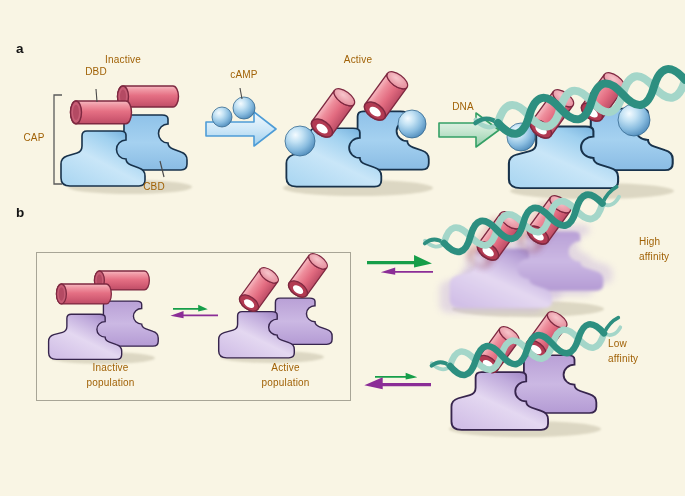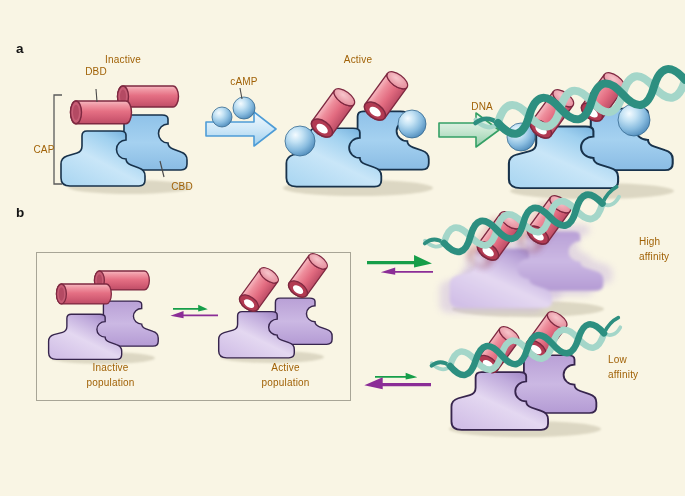--- a/index.html
+++ b/index.html
@@ -218,38 +218,38 @@
       <use href="#subunit" class="front" transform="translate(0,16)"></use>
     </g>
     <use href="#cylT" transform="translate(488,364) rotate(36) scale(0.95)"></use>
     <use href="#cylT" transform="translate(536,349) rotate(36) scale(0.95)"></use>
     <use href="#dnaHelix" transform="translate(450,366) rotate(-12) scale(0.82)"></use>
   </svg>
 
   <div class="lbl panel-letter" style="left:16px;top:41px;">a</div>
   <div class="lbl center" style="left:78px;top:52px;width:90px;">Inactive</div>
   <div class="lbl center" style="left:66px;top:64px;width:60px;">DBD</div>
-  <div class="lbl center" style="left:25px;top:130px;width:38px;margin-top:12px;">CAP</div>
-  <div class="lbl center" style="left:156px;top:179px;width:52px;">CBD</div>
-  <div class="lbl center" style="left:214px;top:74px;width:60px;">cAMP</div>
+  <div class="lbl center" style="left:15px;top:130px;width:38px;">CAP</div>
+  <div class="lbl center" style="left:128px;top:179px;width:52px;">CBD</div>
+  <div class="lbl center" style="left:214px;top:67px;width:60px;">cAMP</div>
   <div class="lbl center" style="left:313px;top:52px;width:90px;">Active</div>
-  <div class="lbl center" style="left:433px;top:99px;width:60px;text-align:right;">DNA</div>
+  <div class="lbl center" style="left:433px;top:99px;width:60px;">DNA</div>
 
   <div class="lbl panel-letter" style="left:16px;top:205px;">b</div>
 
   <div class="lbl center" style="left:58px;top:360px;width:105px;">
     <span>Inactive</span><br>
     <span>population</span>
   </div>
   <div class="lbl center" style="left:233px;top:360px;width:105px;">
     <span>Active</span><br>
     <span>population</span>
   </div>
   <div class="lbl" style="left:639px;top:234px;width:60px;">
     <span>High</span><br>
     <span>affinity</span>
   </div>
-  <div class="lbl" style="left:608px;top:352px;width:60px;">
+  <div class="lbl" style="left:608px;top:336px;width:60px;">
     <span>Low</span><br>
     <span>affinity</span>
   </div>
 
 </div>
 
 </body></html>

